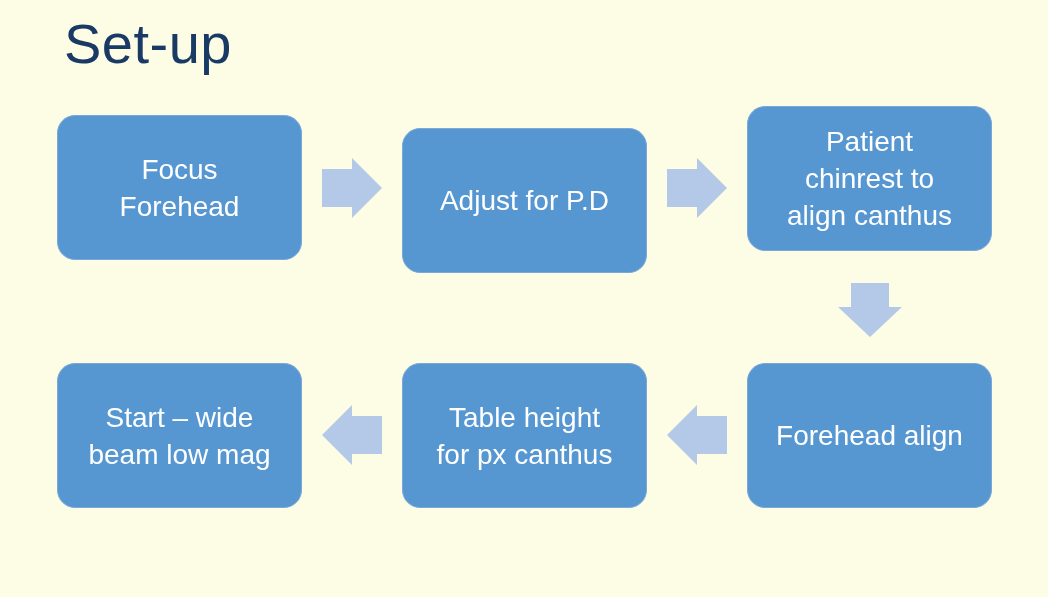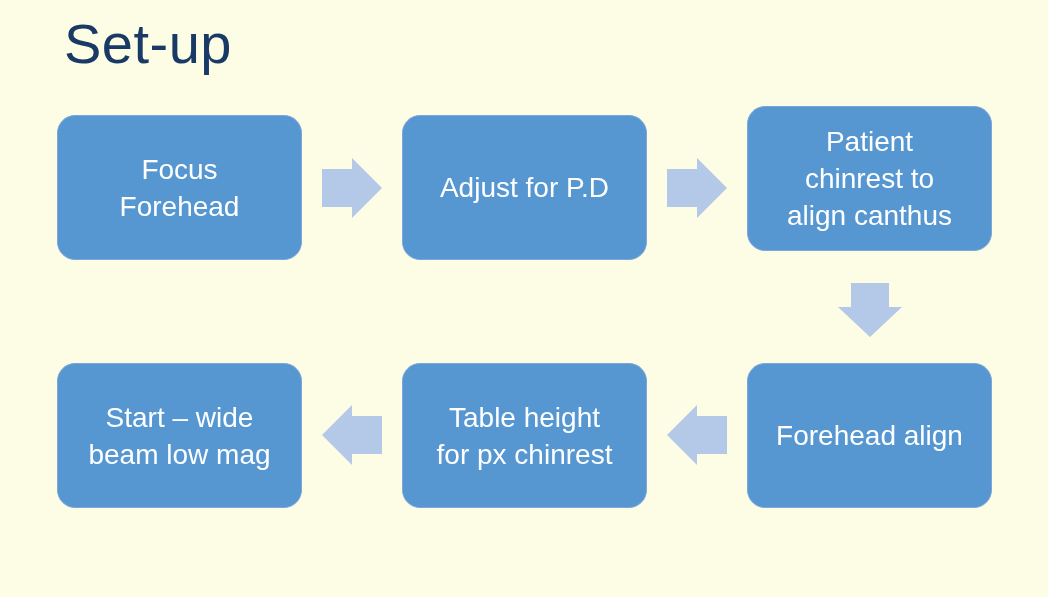--- a/index.html
+++ b/index.html
@@ -37,21 +37,21 @@
     display: flex;
     align-items: center;
     justify-content: center;
     text-align: center;
     color: var(--boxText, #FFFFFF);
     font-size: 28px;
     line-height: 37px;
     white-space: pre-line;
   }
   .b1 { left: 57px;  top: 115px; }
-  .b2 { left: 402px; top: 115px; }
+  .b2 { left: 402px; top: 128px; }
   .b3 { left: 747px; top: 106px; }
   .b4 { left: 747px; top: 363px; }
   .b5 { left: 402px; top: 363px; }
   .b6 { left: 57px;  top: 363px; }
   .arrow {
     position: absolute;
     display: block;
   }
   .arrow polygon { fill: var(--arrow, #B4C8E8); }
   .a1 { left: 322px; top: 158px; }
@@ -69,21 +69,21 @@
 
   <div class="box b1">Focus
 Forehead</div>
   <div class="box b2">Adjust for P.D</div>
   <div class="box b3">Patient
 chinrest to
 align canthus</div>
 
   <div class="box b4">Forehead align</div>
   <div class="box b5">Table height
-for px chinrest</div>
+for px canthus</div>
   <div class="box b6">Start – wide
 beam low mag</div>
 
   <svg class="arrow a1" width="60" height="60" viewBox="0 0 60 60">
     <polygon points="0,11 30,11 30,0 60,30 30,60 30,49 0,49"></polygon>
   </svg>
   <svg class="arrow a2" width="60" height="60" viewBox="0 0 60 60">
     <polygon points="0,11 30,11 30,0 60,30 30,60 30,49 0,49"></polygon>
   </svg>
   <svg class="arrow ad" width="64" height="54" viewBox="0 0 64 54">

